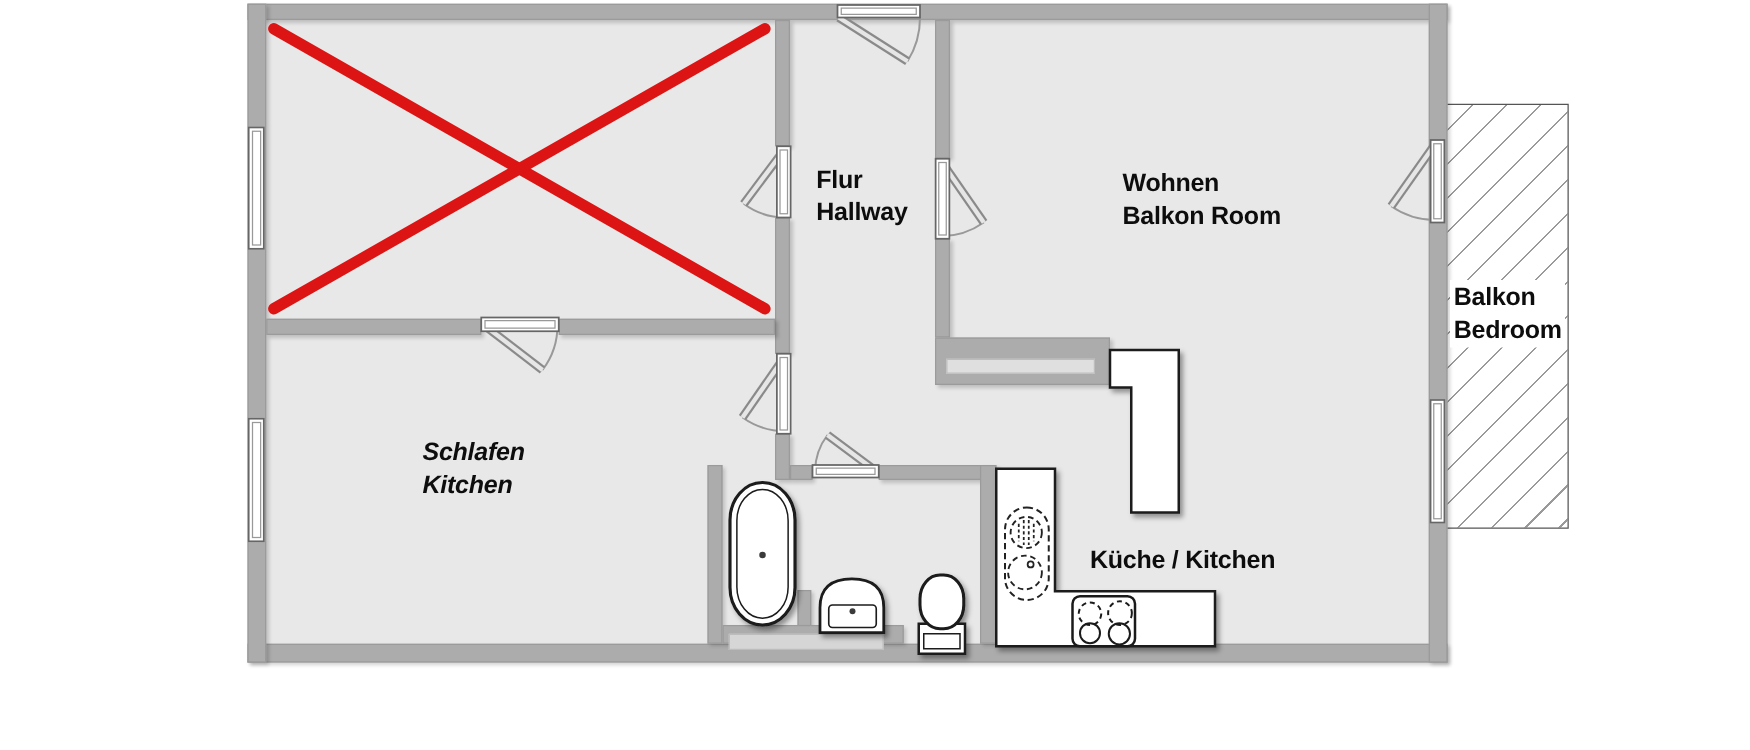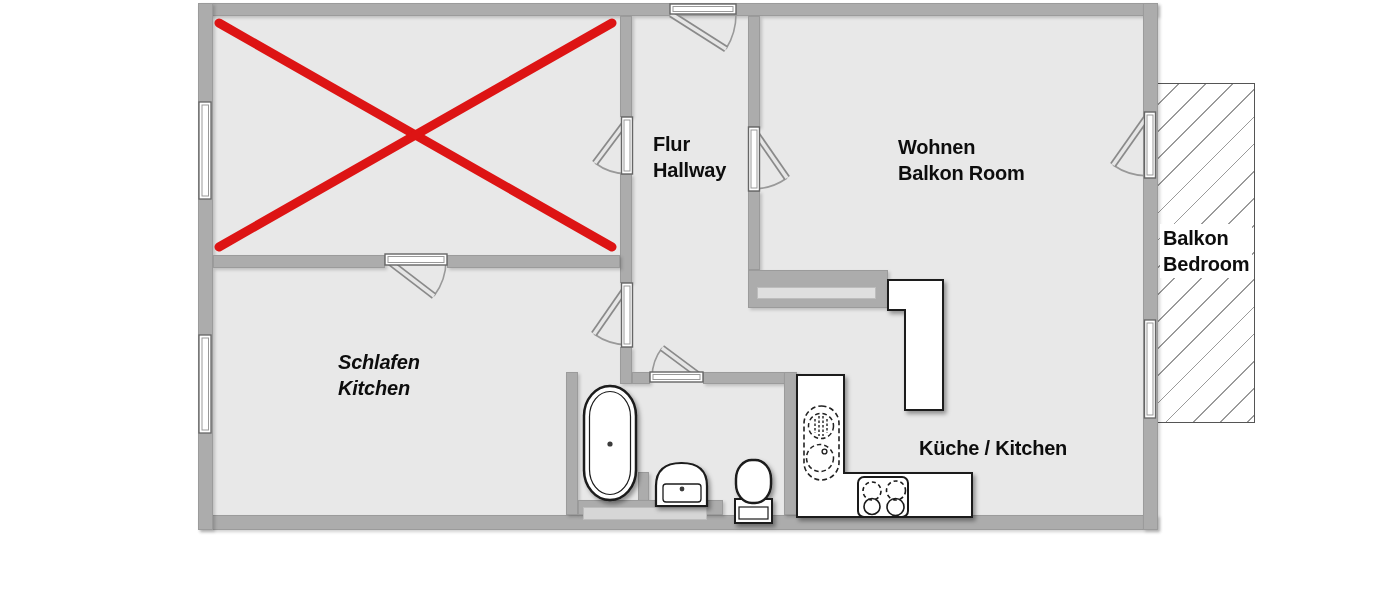--- a/index.html
+++ b/index.html
@@ -182,21 +182,21 @@
     <span class="ln">Hallway</span>
   </div>
   <div class="room-label" style="left:898px;top:134px;">
     <span class="ln">Wohnen</span>
     <span class="ln">Balkon Room</span>
   </div>
   <div class="room-label" style="left:338px;top:349px;font-style:italic;">
     <span class="ln">Schlafen</span>
     <span class="ln">Kitchen</span>
   </div>
-  <div class="room-label" style="left:919px;top:435px;">
+  <div class="room-label" style="left:872px;top:435px;">
     <span class="ln">Küche / Kitchen</span>
   </div>
   <div class="room-label balcony-label" style="left:1160px;top:224px;">
     <span class="ln">Balkon</span>
     <span class="ln">Bedroom</span>
   </div>
 
 </div>
 
 </body></html>

